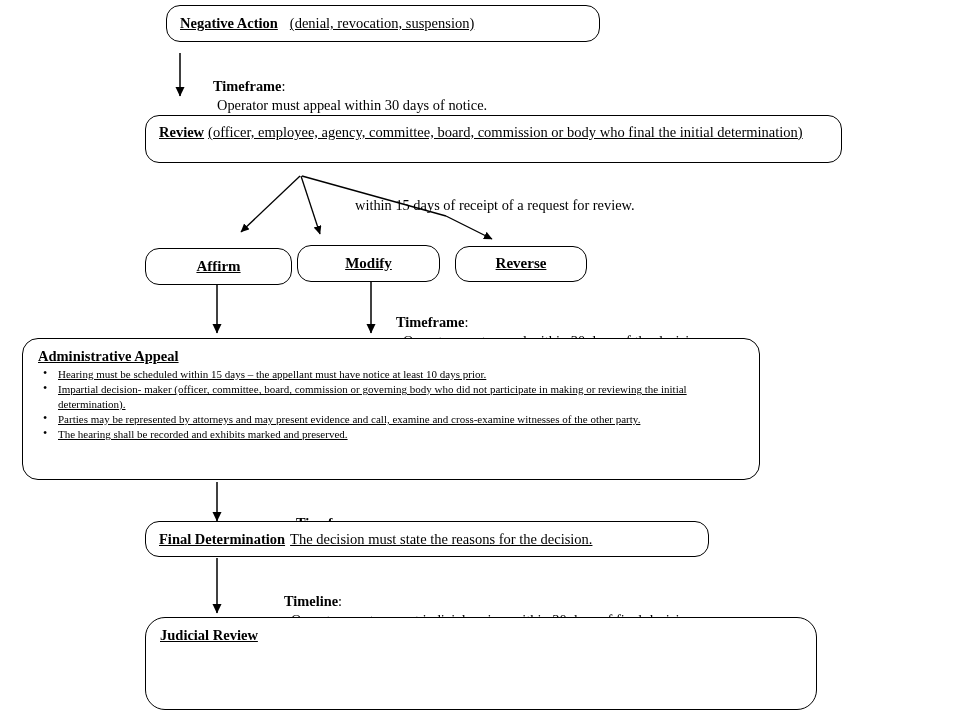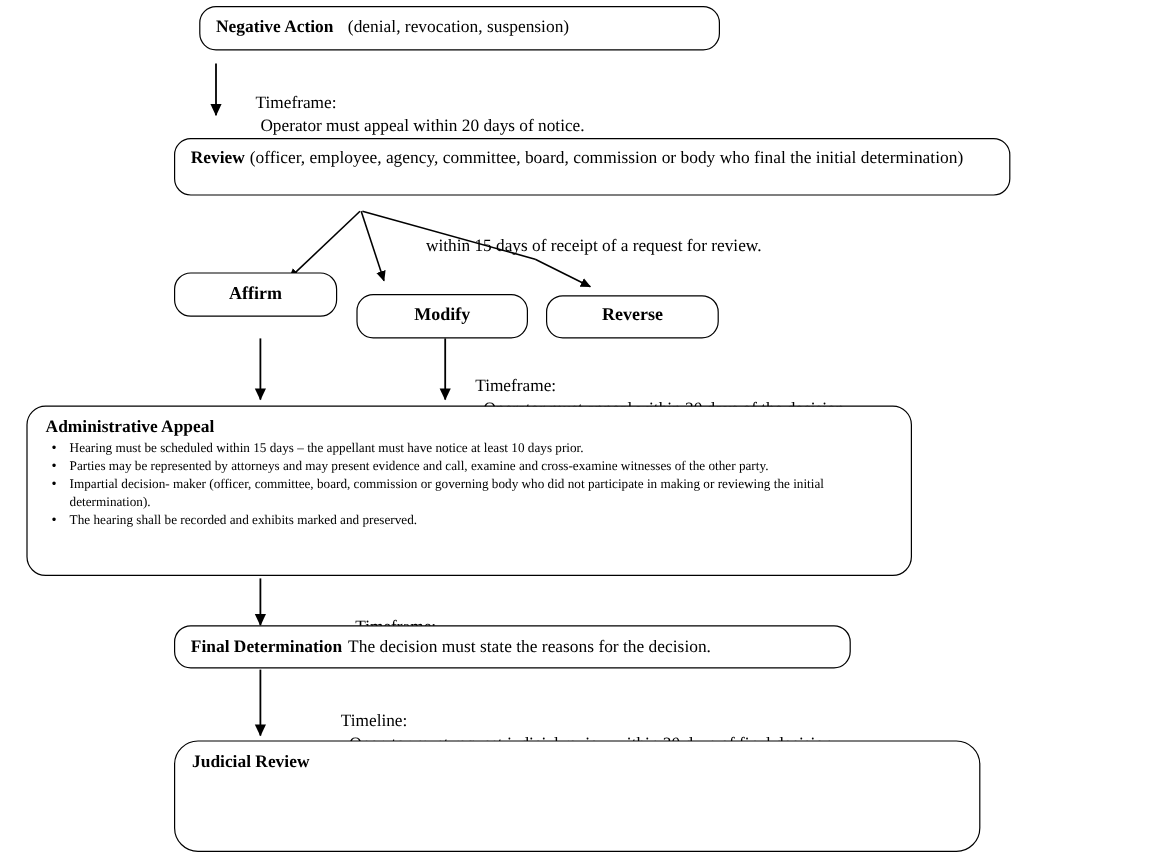--- a/index.html
+++ b/index.html
@@ -29,20 +29,21 @@
     pointer-events: none;
   }
   .node {
     position: absolute;
     box-sizing: border-box;
     border: 1.4px solid #000000;
     border-radius: 14px;
     background: #ffffff;
     font-size: 14.5px;
     line-height: 1.32;
+    text-decoration: underline;
   }
   .node-inner {
     padding: 7px 11px 7px 13px;
   }
   .node-title {
     font-weight: bold;
   }
   .node-centered .node-inner {
     display: flex;
     align-items: center;
@@ -75,21 +76,21 @@
     top: -1px;
     font-size: 12px;
   }
   .note {
     position: absolute;
     font-size: 14.4px;
     line-height: 1.36;
     white-space: pre-line;
   }
   .note b {
-    font-weight: normal;
+    font-weight: bold;
   }
 </style>
 </head>
 <body>
 
 <div id="canvas">
 
   <svg class="arrow-layer" viewBox="0 0 960 720" width="960" height="720" xmlns="http://www.w3.org/2000/svg">
     <defs>
       <marker id="ah" markerWidth="9" markerHeight="9" refX="6.2" refY="3.1" orient="auto" markerUnits="strokeWidth">
@@ -113,65 +114,65 @@
   </svg>
 
   <div class="node" style="left:166px; top:5px; width:434px; height:37px;">
     <div class="node-inner" style="padding-top:8px;">
       <span class="node-title">Negative Action</span><span style="display:inline-block; width:12px;"></span><span>(denial, revocation, suspension)</span>
     </div>
   </div>
 
   <div class="note" style="left:213px; top:57px; width:640px;">
     <span><b>Timeframe</b><span>:</span>
-      <span style="display:inline-block; width:4px;"></span><span>Operator must appeal within 20 days of notice.</span></span>
+      <span style="display:inline-block; width:4px;"></span><span>Operator must appeal within 30 days of notice.</span></span>
     <span class="hdr-line">The written request must state grounds upon which the decision should be modified or reversed.</span>
   </div>
 
   <div class="node" style="left:145px; top:115px; width:697px; height:48px;">
     <div class="node-inner">
       <span class="node-title">Review</span><span style="display:inline-block; width:4px;"></span><span>(officer, employee, agency, committee, board, commission or body who final the initial determination)</span>
     </div>
   </div>
 
   <div class="note" style="left:355px; top:176px; width:500px;">
     <span class="hdr-line">within 15 days of receipt of a request for review.</span>
   </div>
 
-  <div class="node node-centered" style="left:145px; top:227px; width:136px; height:37px;">
+  <div class="node node-centered" style="left:145px; top:248px; width:147px; height:37px;">
     <div class="node-inner">
       <span class="node-title">Affirm</span>
     </div>
   </div>
 
   <div class="node node-centered" style="left:297px; top:245px; width:143px; height:37px;">
     <div class="node-inner">
       <span class="node-title">Modify</span>
     </div>
   </div>
 
-  <div class="node node-centered" style="left:455px; top:246px; width:144px; height:36px;">
+  <div class="node node-centered" style="left:455px; top:246px; width:132px; height:36px;">
     <div class="node-inner">
       <span class="node-title">Reverse</span>
     </div>
   </div>
 
   <div class="note" style="left:396px; top:293px; width:470px;">
     <span><b>Timeframe</b><span>:</span>
       <span style="display:inline-block; width:7px;"></span><span>Operator must appeal within 30 days of the decision</span></span>
     <span class="hdr-line" style="padding-left:17px;">that affirms of modifies the initial decision.</span>
   </div>
 
   <div class="node" style="left:22px; top:338px; width:738px; height:142px; border-radius:16px;">
     <div class="node-inner" style="padding:8px 12px 6px 15px;">
       <span class="node-title hdr-line">Administrative Appeal</span>
       <ul class="bullets">
         <li>Hearing must be scheduled within 15 days – the appellant must have notice at least 10 days prior.</li>
+        <li>Impartial decision- maker (officer, committee, board, commission or governing body who did not participate in  making or reviewing the initial determination).</li>
         <li>Parties may be represented by attorneys and may present evidence and call, examine and cross-examine witnesses of the other party.</li>
-        <li>Impartial decision- maker (officer, committee, board, commission or governing body who did not participate in  making or reviewing the initial determination).</li>
         <li>The hearing shall be recorded and exhibits marked and preserved.</li>
       </ul>
     </div>
   </div>
 
   <div class="note" style="left:296px; top:494px; width:470px;">
     <span><b>Timeframe</b><span>:</span>
       <span style="display:inline-block; width:7px;"></span><span>Decision must be made within 20 days of the hearing.</span></span>
   </div>
 

